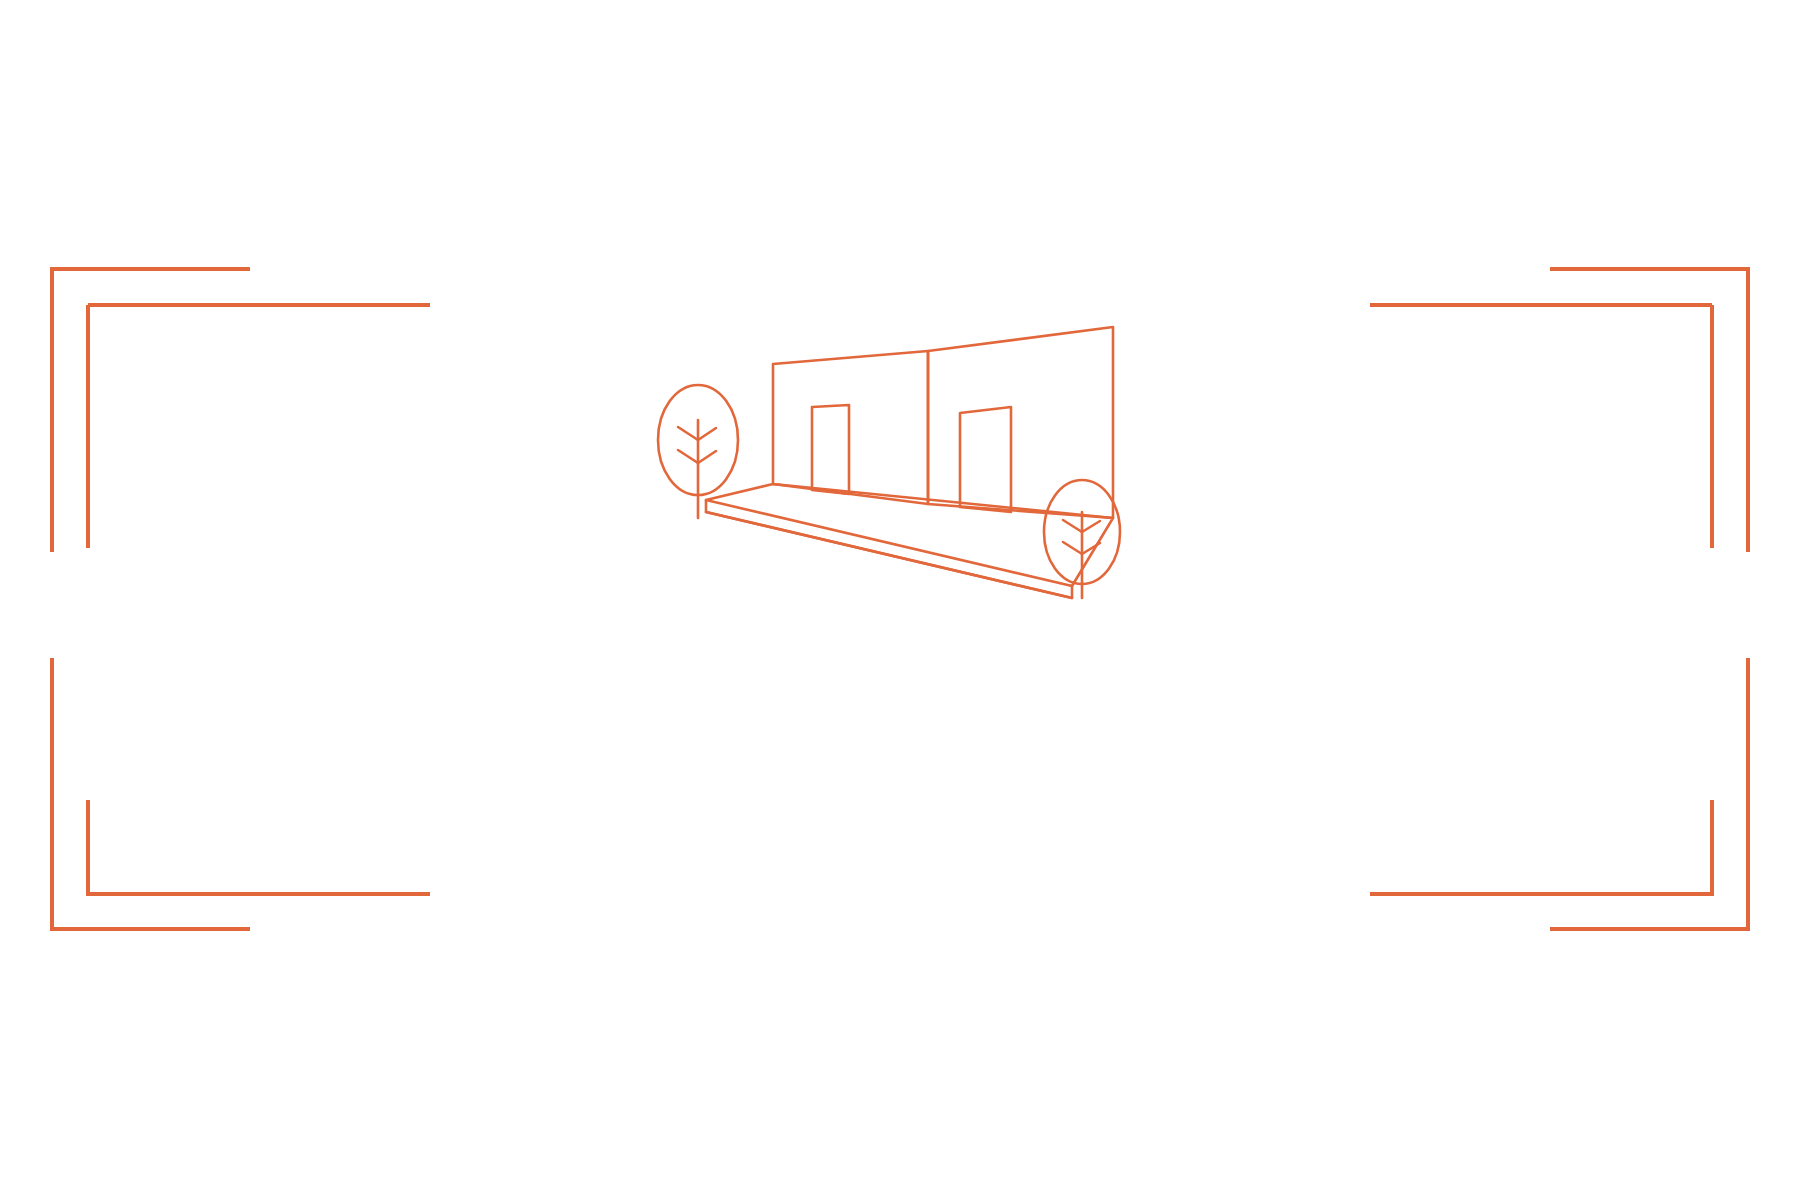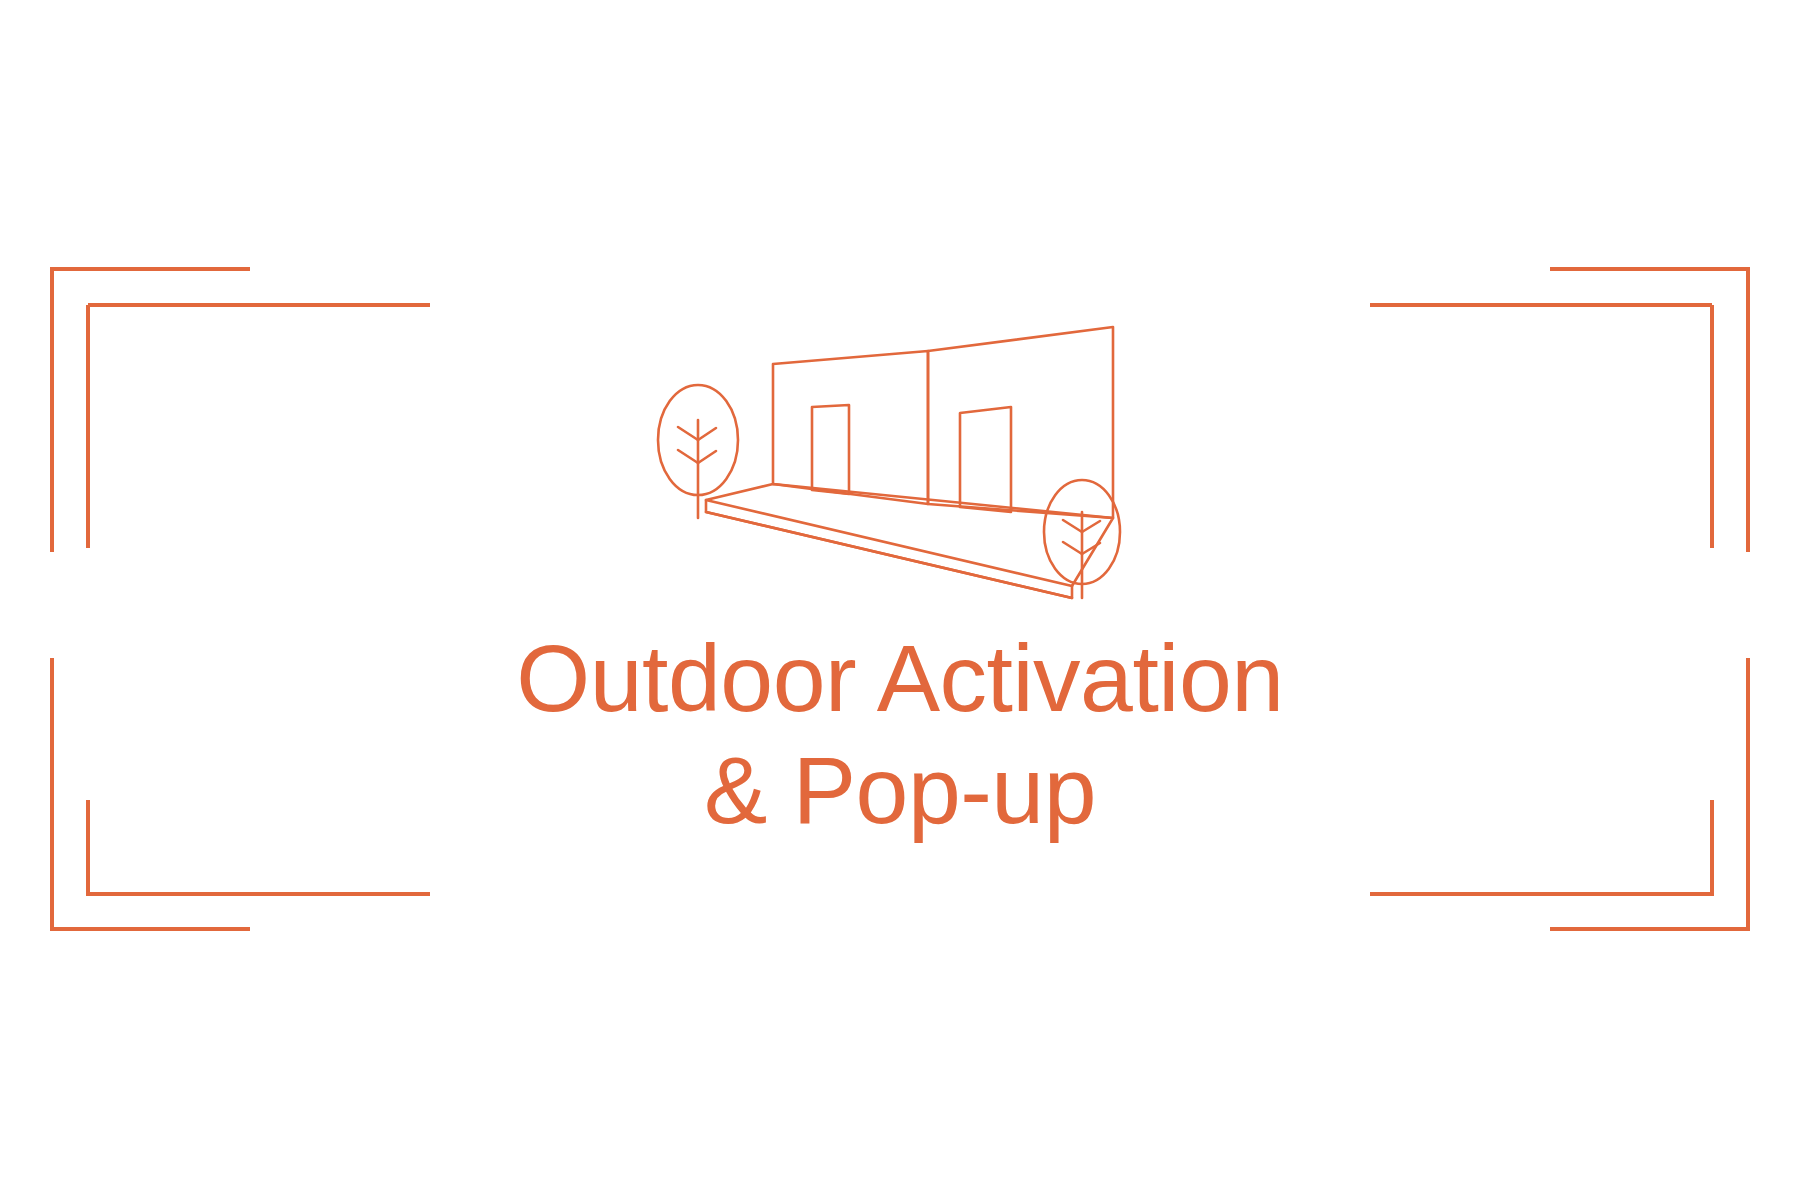--- a/index.html
+++ b/index.html
@@ -136,19 +136,15 @@
           <ellipse cx="442" cy="232" rx="38" ry="52"></ellipse>
           <path d="M 442 212 L 442 298"></path>
           <path d="M 442 232 L 423 220"></path>
           <path d="M 442 232 L 460 221"></path>
           <path d="M 442 254 L 423 242"></path>
           <path d="M 442 254 L 460 243"></path>
         </g>
       </svg>
     </div>
 
-    <div class="title-block">
-      <span class="title-line">Outdoor Activation</span>
-      <span class="title-line">&amp; Pop-up</span>
-    </div>
 
   </div>
 </div>
 
 </body></html>

